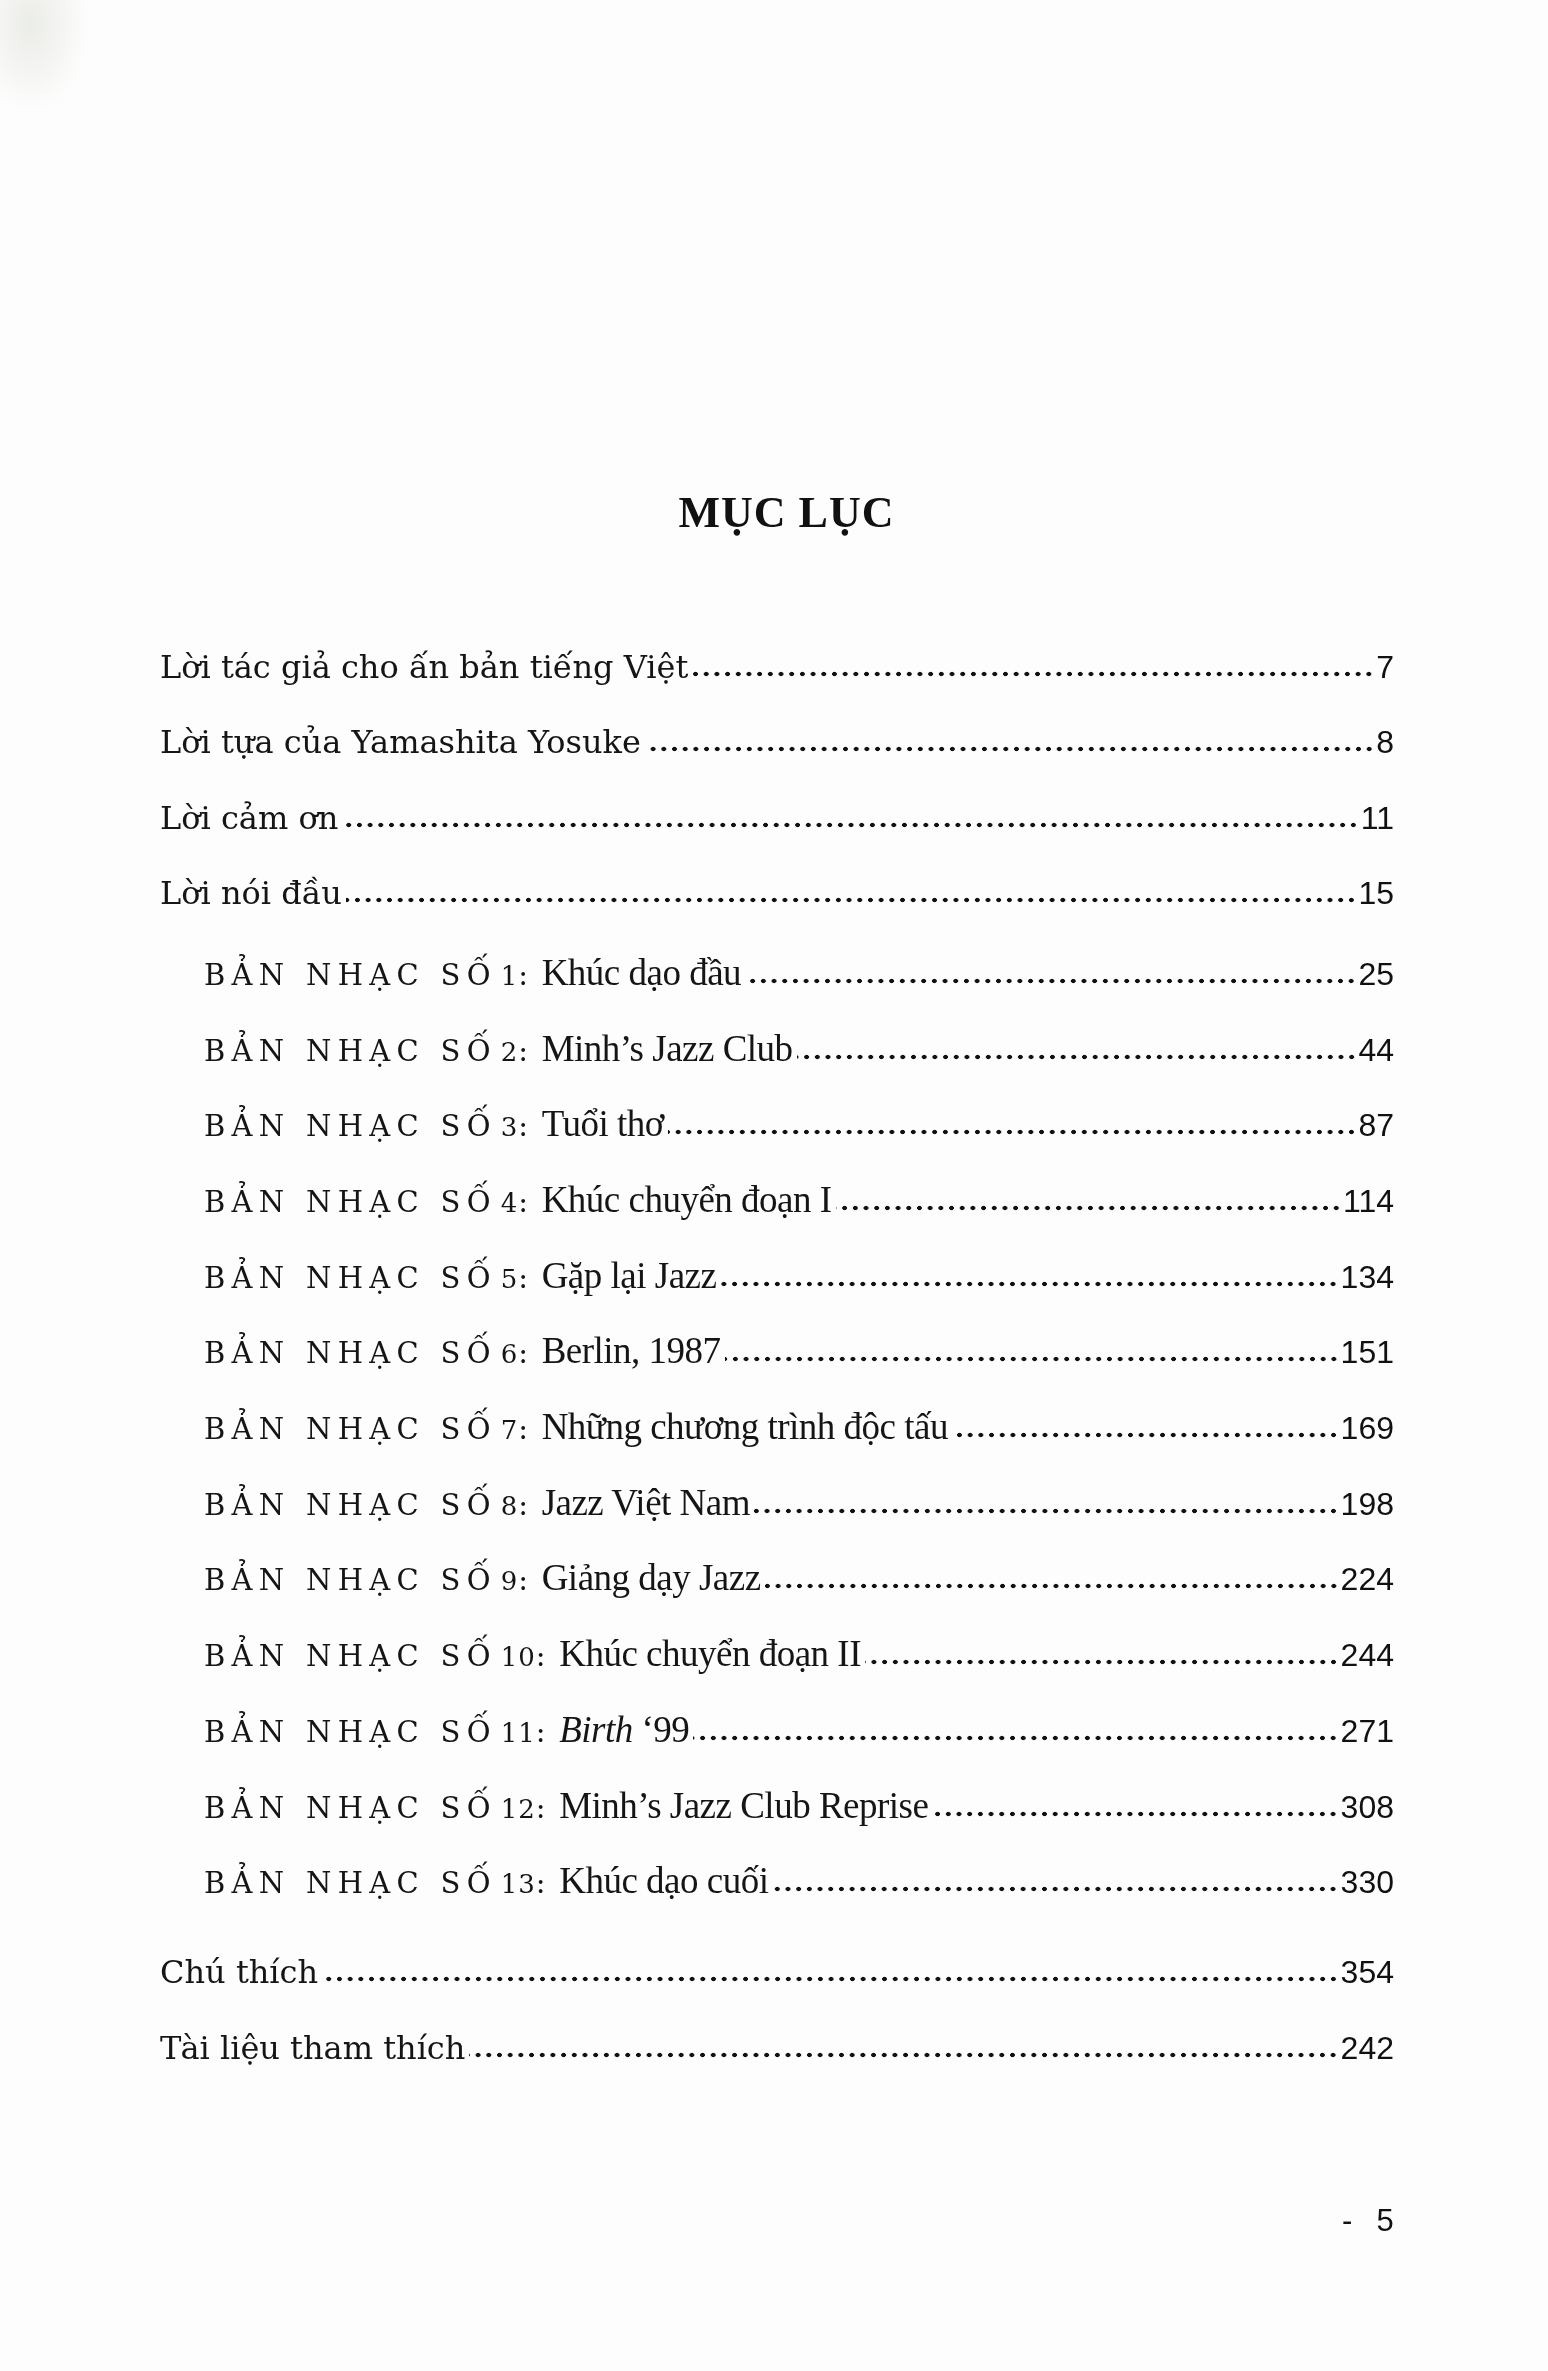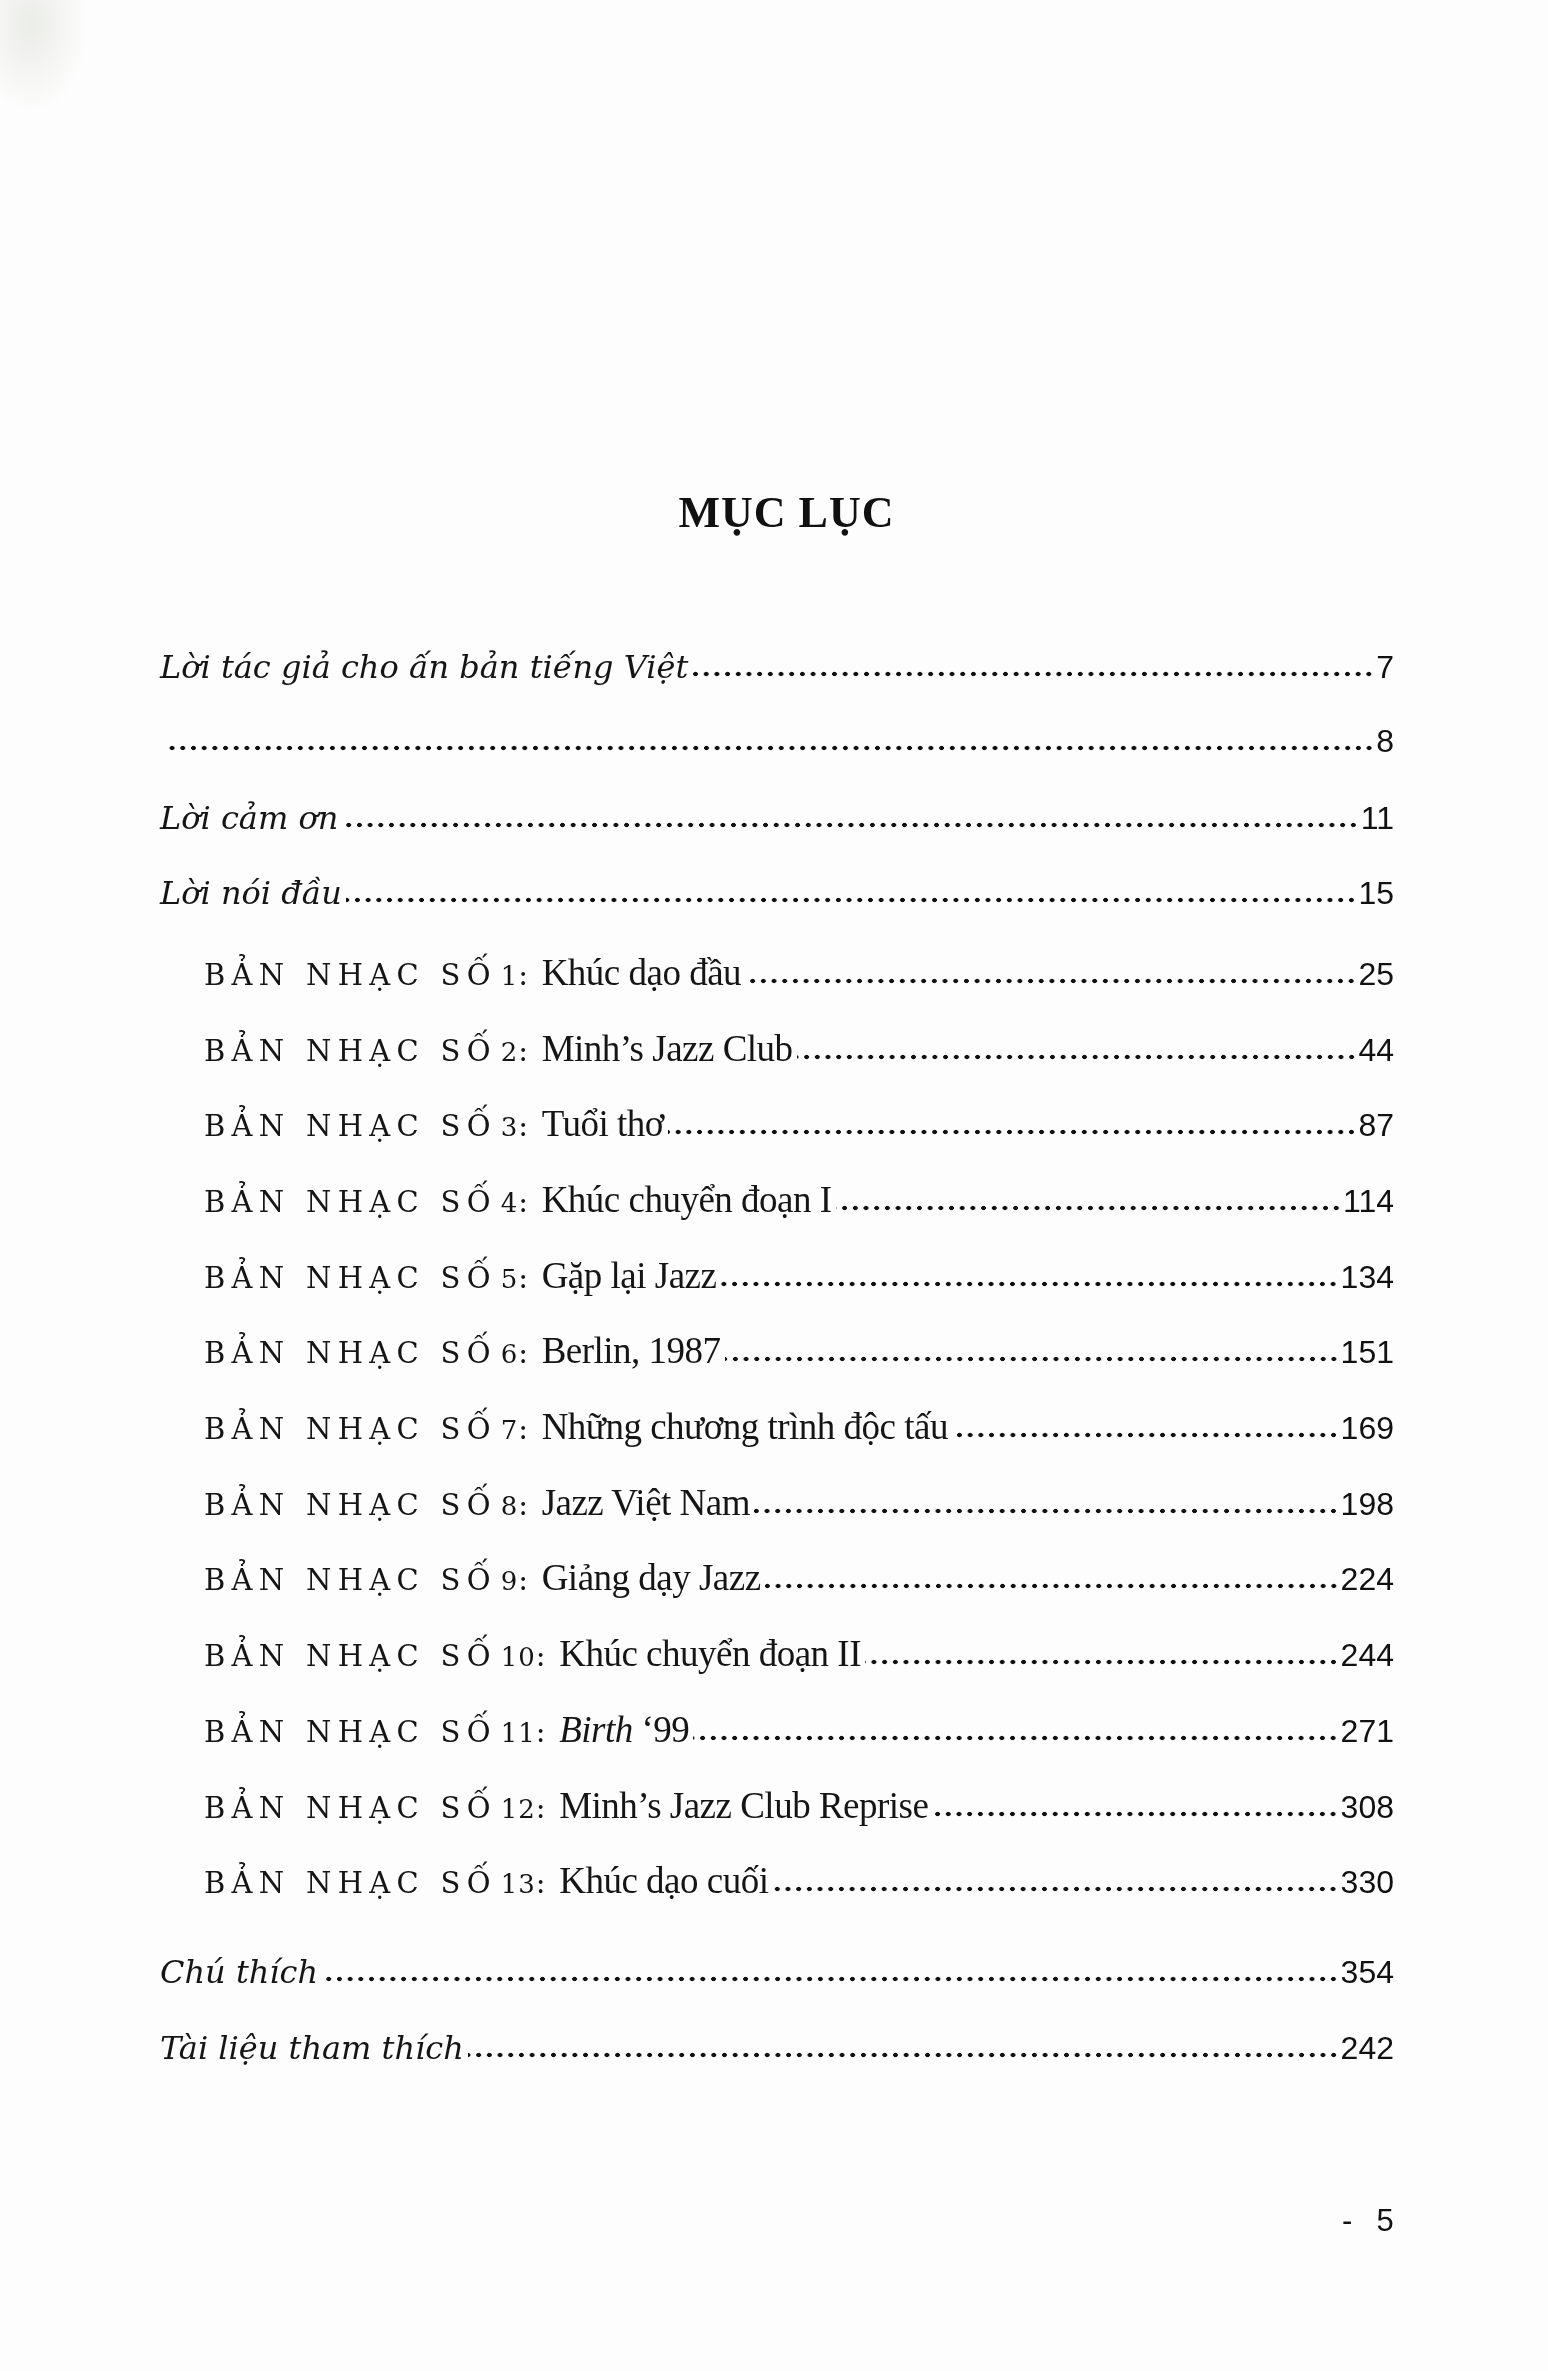--- a/index.html
+++ b/index.html
@@ -72,21 +72,20 @@
     }
     .row .chap-title {
       font-family: "Liberation Serif", "DejaVu Serif", serif;
       font-size: 37px;
       letter-spacing: -0.5px;
     }
     .row .chap-title em { font-style: italic; margin-top: 36px; }
     .row .plain {
       font-family: "DejaVu Serif", serif;
       font-size: 32px;
-      font-style: italic;
     }
     .row .leader {
       flex: 1 1 auto;
       margin: 0 1.9px 0 3.9px;
       height: 7.8px;
       align-self: baseline;
       position: relative;
       top: 0;
       background-image: radial-gradient(circle, #111 2.1px, rgba(0,0,0,0) 2.5px);
       background-size: 10.7px 7.8px;
@@ -117,20 +116,21 @@
   <h1 class="title" style="margin:12px;font-weight:bold;">MỤC LỤC</h1>
 
   <div class="toc">
 
     <div class="row" style="top:648px">
       <span class="label plain">Lời tác giả cho ấn bản tiếng Việt</span>
       <span class="leader"></span>
       <span class="page-no">7</span>
     </div>
     <div class="row" style="top:723px">
+      <span class="label plain">Lời tựa của Yamashita Yosuke</span>
       <span class="leader"></span>
       <span class="page-no">8</span>
     </div>
     <div class="row" style="top:799px">
       <span class="label plain">Lời cảm ơn</span>
       <span class="leader"></span>
       <span class="page-no">11</span>
     </div>
     <div class="row" style="top:874px">
       <span class="label plain">Lời nói đầu</span>

